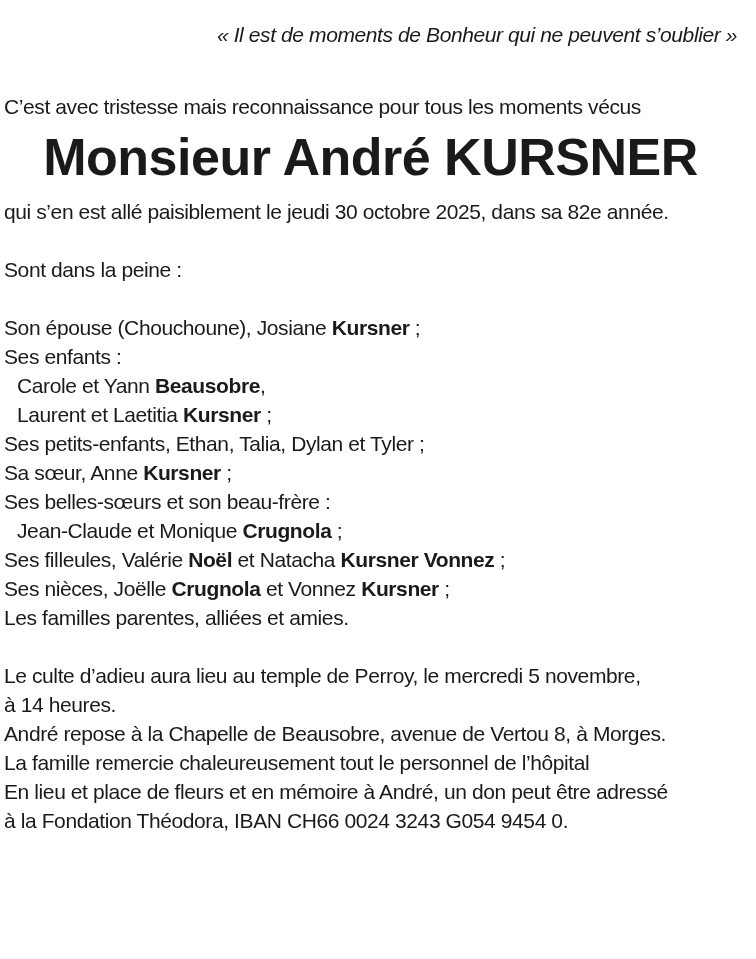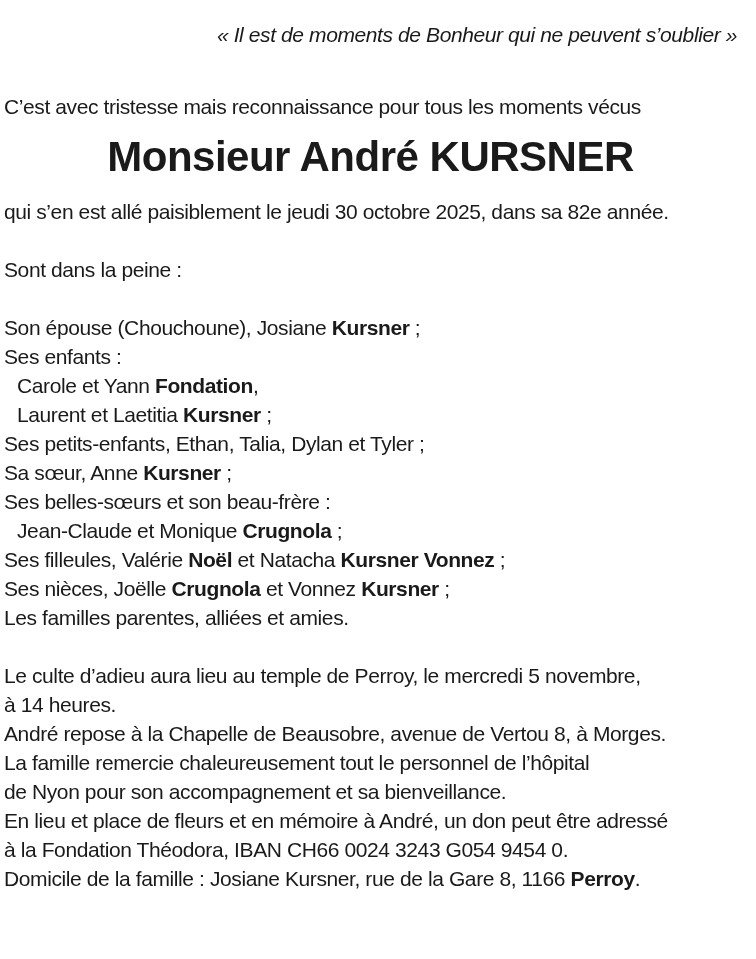--- a/index.html
+++ b/index.html
@@ -21,21 +21,21 @@
   }
   .quote {
     text-align: right;
     font-style: italic;
     margin-bottom: 43px;
     padding-right: 0;
   }
   .title {
     text-align: center;
     font-weight: 700;
-    font-size: 42px;
+    font-size: 52px;
     line-height: 52px;
     letter-spacing: -0.5px;
     margin: 10px 0 14px 0;
   }
   .section {
     margin-top: 29px;
   }
   .line {
     white-space: nowrap;
   }
@@ -61,33 +61,31 @@
     <div class="line"><span>qui s’en est allé paisiblement le jeudi 30 octobre 2025, dans sa 82e année.</span></div>
   </div>
 
 <div class="section">
     <div class="line"><span>Sont dans la peine :</span></div>
   </div>
 
 <div class="section">
     <div class="line"><span>Son épouse (Chouchoune), Josiane </span><span class="b">Kursner</span><span> ;</span></div>
     <div class="line"><span>Ses enfants :</span></div>
-    <div class="line ind"><span>Carole et Yann </span><span class="b">Fondation</span><span>,</span></div>
+    <div class="line ind"><span>Carole et Yann </span><span class="b">Beausobre</span><span>,</span></div>
     <div class="line ind"><span>Laurent et Laetitia </span><span class="b">Kursner</span><span> ;</span></div>
     <div class="line"><span>Ses petits-enfants, Ethan, Talia, Dylan et Tyler ;</span></div>
     <div class="line"><span>Sa sœur, Anne </span><span class="b">Kursner</span><span> ;</span></div>
     <div class="line"><span>Ses belles-sœurs et son beau-frère :</span></div>
     <div class="line ind"><span>Jean-Claude et Monique </span><span class="b">Crugnola</span><span> ;</span></div>
     <div class="line"><span>Ses filleules, Valérie </span><span class="b">Noël</span><span> et Natacha </span><span class="b">Kursner Vonnez</span><span> ;</span></div>
     <div class="line"><span>Ses nièces, Joëlle </span><span class="b">Crugnola</span><span> et Vonnez </span><span class="b">Kursner</span><span> ;</span></div>
     <div class="line"><span>Les familles parentes, alliées et amies.</span></div>
   </div>
 
 <div class="section">
     <div class="line"><span>Le culte d’adieu aura lieu au temple de Perroy, le mercredi 5 novembre,</span></div>
     <div class="line"><span>à 14 heures.</span></div>
     <div class="line"><span>André repose à la Chapelle de Beausobre, avenue de Vertou 8, à Morges.</span></div>
     <div class="line"><span>La famille remercie chaleureusement tout le personnel de l’hôpital</span></div>
-    <div class="line"><span>de Nyon pour son accompagnement et sa bienveillance.</span></div>
     <div class="line"><span>En lieu et place de fleurs et en mémoire à André, un don peut être adressé</span></div>
     <div class="line"><span>à la Fondation Théodora, IBAN CH66 0024 3243 G054 9454 0.</span></div>
-    <div class="line"><span>Domicile de la famille : Josiane Kursner, rue de la Gare 8, 1166 </span><span class="b">Perroy</span><span>.</span></div>
   </div>
 
 </body></html>

